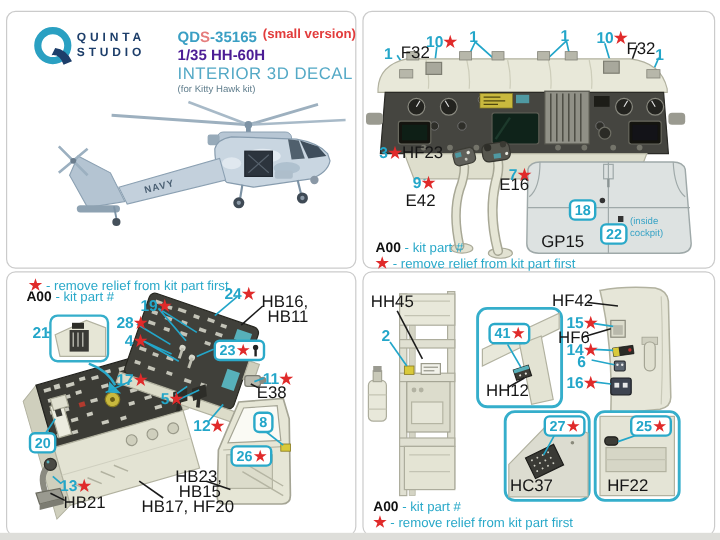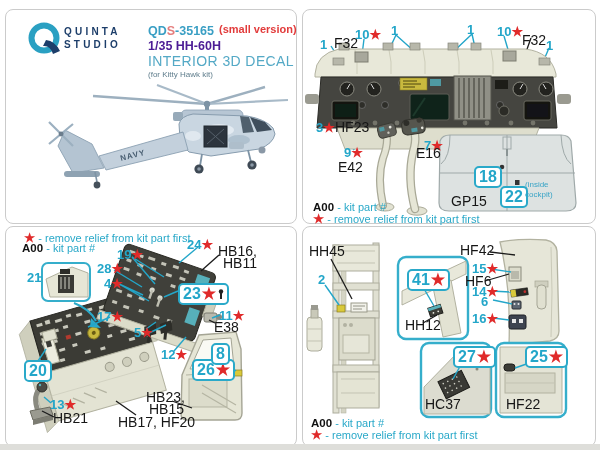--- a/index.html
+++ b/index.html
@@ -9,21 +9,21 @@
   #q-tl{left:5px;top:9px;width:290px;height:213px;}
   #q-tr{left:302px;top:9px;width:292px;height:213px;}
   #q-bl{left:5px;top:226px;width:290px;height:219px;}
   #q-br{left:302px;top:226px;width:292px;height:219px;}
   .art{position:absolute;left:0;top:0;z-index:1;}
   .lbl{position:absolute;line-height:1;white-space:nowrap;z-index:3;}
   .num{font-size:13px;font-weight:bold;color:#23a6c9;}
   .star{color:#e02a2a;font-weight:bold;}
   .blk{font-size:14px;color:#161616;}
   .nbox{display:inline-flex;align-items:center;gap:1px;border:2px solid #2aa9c9;border-radius:5px;
-        background:#fff;padding:1px 3px;font-size:16px;font-weight:bold;color:#23a6c9;}
+        background:#fff;padding:1px 3px;font-size:12px;font-weight:bold;color:#23a6c9;}
   .legend{font-size:11px;color:#2aa9c9;}
   .legend .lcode{color:#111;font-weight:bold;font-size:11.5px;}
   .legend .lstar{color:#e02a2a;font-weight:bold;font-size:12.5px;}
   .brand{color:#1d3e6a;font-weight:bold;font-size:10px;letter-spacing:3.2px;line-height:1.25;}
   .code{font-size:12.5px;font-weight:bold;color:#3a9fc4;}
   .code .s{color:#e57d7d;}
   .ver{font-size:11px;font-weight:bold;color:#e23b3b;}
   .title{font-size:12.5px;font-weight:bold;color:#4c1d95;}
   .subtitle{font-size:14px;color:#54a9c6;letter-spacing:0.4px;}
   .kitnote{font-size:8px;color:#5f7d8c;}
@@ -404,21 +404,21 @@
     <div class="lbl num" style="left:128px;top:99px;"><span>5</span><span class="star">★</span></div>
     <div class="lbl num" style="left:155px;top:121px;"><span>12</span><span class="star">★</span></div>
     <div class="lbl nbox" style="left:18px;top:133px;">
         <span>20</span>
       </div>
     <div class="lbl num" style="left:44px;top:171px;"><span>13</span><span class="star">★</span></div>
     <div class="lbl blk" style="left:47px;top:184px;">HB21</div>
     <div class="lbl blk" style="left:140px;top:163px;">HB23,</div>
     <div class="lbl blk" style="left:143px;top:175px;">HB15</div>
     <div class="lbl blk" style="left:112px;top:188px;">HB17, HF20</div>
-    <div class="lbl nbox" style="left:186px;top:132px;">
+    <div class="lbl nbox" style="left:186px;top:144px;">
         <span>26</span>
         <span class="star">★</span>
       </div>
     <div class="lbl nbox" style="left:205px;top:116px;">
         <span>8</span>
       </div>
   </div>
 
   <div class="quad" id="q-br">
     <svg class="art" width="292" height="219" viewBox="0 0 292 219">

